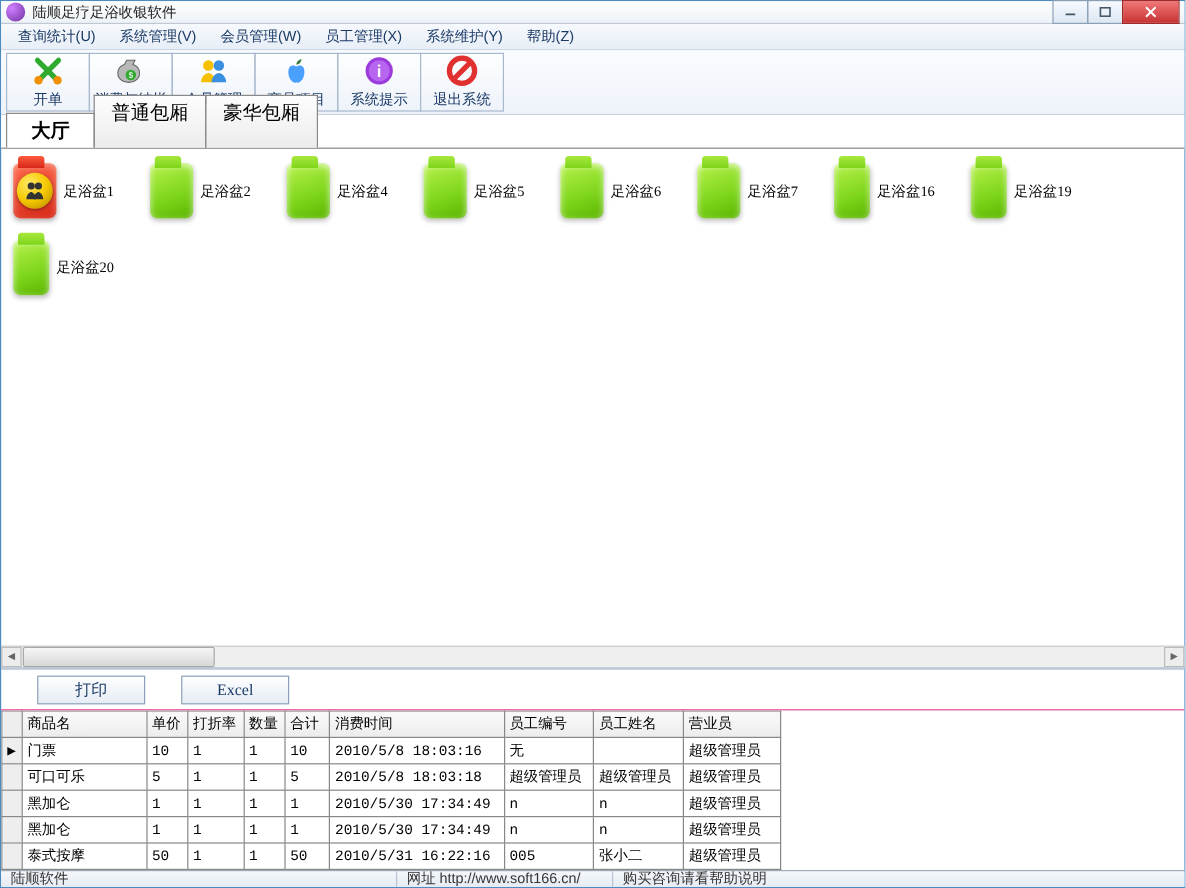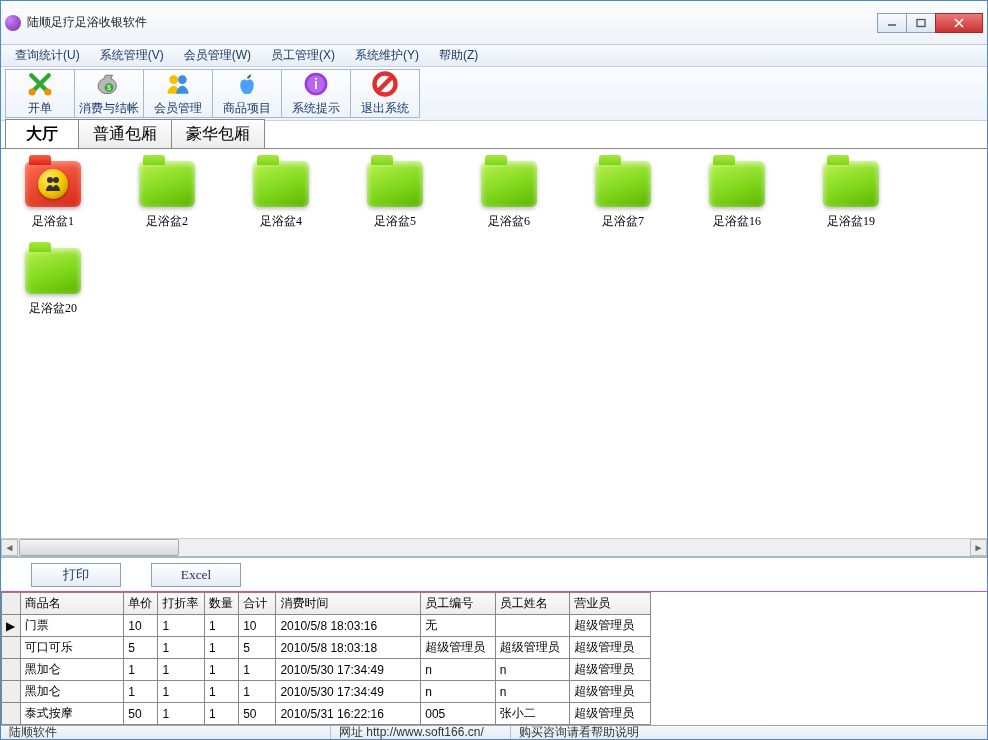--- a/index.html
+++ b/index.html
@@ -1,64 +1,64 @@
 <!DOCTYPE html>
 <html><head>
 <meta charset="utf-8">
 <style>
 * { box-sizing: border-box; margin: 0; padding: 0; }
 body { font-family: "Microsoft YaHei", "SimSun", Arial, sans-serif; font-size: 12px; background: #fff; width: 988px; height: 740px; overflow: hidden; }
 
 .window { width: 988px; height: 740px; border: 1px solid #4a8bc2; background: #fff; display: flex; flex-direction: column; }
 
-.titlebar { height: 44px; background: linear-gradient(#fdfdfe, #eef2f7); display: flex; align-items: center; padding: 0 4px; border-bottom: 1px solid #c0c8d4; }
+.titlebar { height: 19px; background: linear-gradient(#fdfdfe, #eef2f7); display: flex; align-items: center; padding: 0 4px; border-bottom: 1px solid #c0c8d4; }
 .titlebar .icon-app { width: 16px; height: 16px; border-radius: 50%; background: radial-gradient(circle at 30% 30%, #d080ff, #7030a0); margin-right: 6px; }
 .titlebar .title { flex: 1; font-size: 12px; color: #222; }
 .winbtns { display: flex; gap: 0; }
 .winbtn { width: 30px; height: 20px; border: 1px solid #8aa0b8; background: linear-gradient(#f7fafe,#dde7f2); display: flex; align-items: center; justify-content: center; font-size: 10px; color: #456; margin-left: -1px; }
 .winbtn.close { width: 48px; background: linear-gradient(#f07878,#c83232); color: #fff; border-color: #a02828; }
 .winbtn svg { width: 12px; height: 10px; }
 
 .menubar { height: 22px; background: linear-gradient(#f6f9fd,#e8eef6); border-bottom: 1px solid #c6d2e0; display: flex; align-items: stretch; padding-left: 4px; }
 .menubar .menuitem { padding: 0 10px; display: flex; align-items: center; color: #1a3a66; cursor: default; }
 
 .toolbar { height: 54px; background: linear-gradient(#fafcff,#eef3fa); border-bottom: 1px solid #c6d2e0; display: flex; align-items: stretch; padding: 2px 4px; gap: 0; }
 .toolbtn { width: 70px; border: 1px solid #a8b8cd; margin-right: -1px; background: linear-gradient(#fdfefe,#eef3fa); display: flex; flex-direction: column; align-items: center; justify-content: center; gap: 2px; color: #1a3a66; }
 .toolbtn .ticon { width: 28px; height: 28px; display: flex; align-items: center; justify-content: center; }
 .toolbtn .tlabel { font-size: 12px; }
 
 .tabs-row { height: 28px; border-bottom: 1px solid #888; display: flex; align-items: flex-end; padding-left: 4px; background:#fff; }
-.roomtab { border: 1px solid #888; border-bottom: none; padding: 4px 14px 3px; margin-right: -1px; background: linear-gradient(#fdfdfd,#ececec); font-size: 16px; font-family: "SimSun", serif; }
+.roomtab { border: 1px solid #888; border-bottom: none; padding: 4px 14px 18px; margin-right: -1px; background: linear-gradient(#fdfdfd,#ececec); font-size: 16px; font-family: "SimSun", serif; }
 .roomtab.active { background: #fff; font-size: 16px; font-weight: bold; padding: 4px 20px 3px; }
 
 .room-area-wrap { flex: 1 0 auto; display: flex; flex-direction: column; border-bottom: 1px solid #a8b8cd; min-height: 0; }
 .room-area { flex: 1; padding: 12px 10px; overflow: hidden; }
 .folders { display: flex; flex-wrap: wrap; gap: 18px 30px; align-content: flex-start; }
-.folder { width: 84px; display: flex; flex-direction: column; align-items: center; gap: 6px; }
+.folder { width: 84px; display: flex; flex-direction: row; align-items: center; gap: 6px; }
 .folder-icon { width: 56px; height: 46px; position: relative; }
 .folder-icon.green::before { content:""; position:absolute; inset:0; background: linear-gradient(160deg,#b8f24d 0%, #7dd51a 60%, #5bb300 100%); border-radius: 6px; box-shadow: inset 0 2px 6px rgba(255,255,255,.7), 0 2px 4px rgba(0,0,0,.25); }
 .folder-icon.green::after { content:""; position:absolute; top:-6px; left:4px; width:22px; height:10px; background: linear-gradient(#a8e83e,#7dd51a); border-radius: 3px 3px 0 0; }
 .folder-icon.red { }
 .folder-icon.red::before { content:""; position:absolute; inset:0; background: linear-gradient(160deg,#ff6b4d,#d62818); border-radius: 6px; box-shadow: inset 0 2px 6px rgba(255,255,255,.4), 0 2px 4px rgba(0,0,0,.3); }
 .folder-icon.red::after { content:""; position:absolute; top:-6px; left:4px; width:22px; height:10px; background: linear-gradient(#ff5a3d,#d62818); border-radius: 3px 3px 0 0; }
 .folder-icon .overlay { position:absolute; left:50%; top:50%; transform:translate(-50%,-50%); width:30px; height:30px; background: radial-gradient(circle at 35% 30%, #ffe766 0%, #f5c900 50%, #b08000 100%); border-radius:50%; box-shadow: 0 1px 3px rgba(0,0,0,.4); display:flex; align-items:center; justify-content:center; }
 .folder-icon .overlay svg { width:18px; height:18px; }
 .folder-label { font-size: 12px; color:#000; font-family: "SimSun", serif; white-space: nowrap; }
 
 .hscroll { height: 18px; background: #efefef; border-top:1px solid #ccc; position: relative; }
 .hscroll .thumb { position:absolute; left:18px; top:0; bottom:0; width:160px; background: linear-gradient(#f6f6f6,#d8d8d8); border:1px solid #a8a8a8; border-radius:2px; }
 .hscroll .arrow { position:absolute; top:0; bottom:0; width:17px; background:#ededed; border:1px solid #bbb; display:flex; align-items:center; justify-content:center; font-size:10px; color:#666; }
 .hscroll .arrow.left{ left:0; } .hscroll .arrow.right{ right:0; }
 
 .bottom-pane { border-top:1px solid #a8b8cd; display:flex; flex-direction:column; }
 .btn-row { height: 34px; display:flex; align-items:center; gap: 30px; padding-left: 30px; border-bottom:1px solid #ec4899; }
 .pushbtn { min-width: 90px; height: 24px; border:1px solid #8aa0b8; background: linear-gradient(#fdfefe,#e7edf5); color:#1a3a66; font-family: "SimSun", serif; }
 
 .grid-wrap { overflow:hidden; }
-table.grid { border-collapse: collapse; width: 650px; font-family: Liberation Sans, sans-serif; font-size:12px; }
+table.grid { border-collapse: collapse; width: 650px; font-family: Liberation Mono, monospace; font-size:12px; }
 table.grid th, table.grid td { border:1px solid #888; padding: 2px 4px; height: 18px; background:#fff; text-align:left; white-space:nowrap; overflow:hidden; }
 table.grid th { background: linear-gradient(#fafafa,#ececec); font-weight:normal; }
 .rowmark { width:14px; background:#eee !important; text-align:center; }
 td.num { text-align:right; }
 
 .statusbar { height: 14px; border-top:1px solid #a0a8b4; background: linear-gradient(#f4f7fb,#e6ecf4); display:flex; align-items:stretch; font-size:12px; color:#333; }
 .statusbar .cell { border-right:1px solid #b8c2d0; padding: 0 8px; display:flex; align-items:center; }
 .statusbar .cell:first-child { width: 330px; }
 .statusbar .cell:nth-child(2){ width: 180px; }
 .statusbar .cell:last-child { flex:1; border-right:none; }

